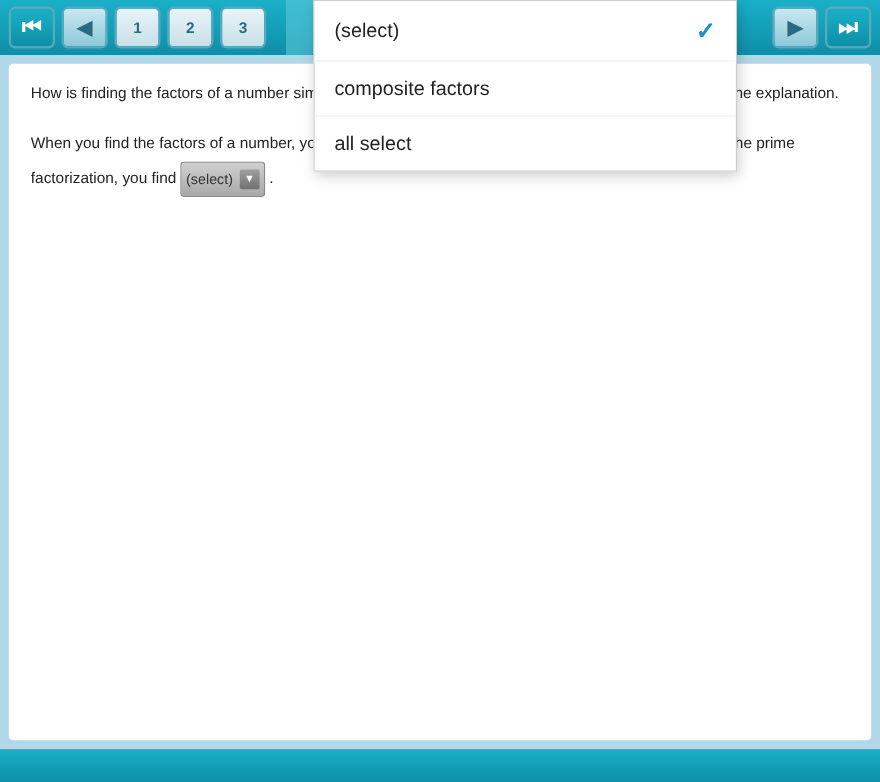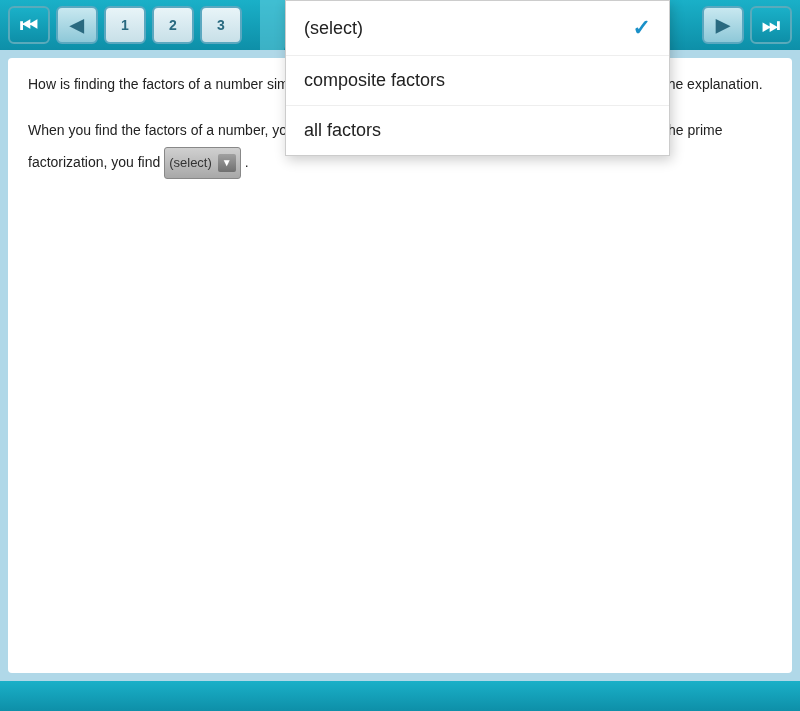--- a/index.html
+++ b/index.html
@@ -256,18 +256,18 @@
       <span>(select)</span>
       <span class="checkmark">✓</span>
     </div>
 
     <div class="dropdown-item">
       <span>composite factors</span>
     </div>
 
 
     <div class="dropdown-item">
-      <span>all factors</span>
+      <span>all select</span>
     </div>
   </div>
 </div>
 
 <div class="bottom-bar"></div>
 
 </body></html>

